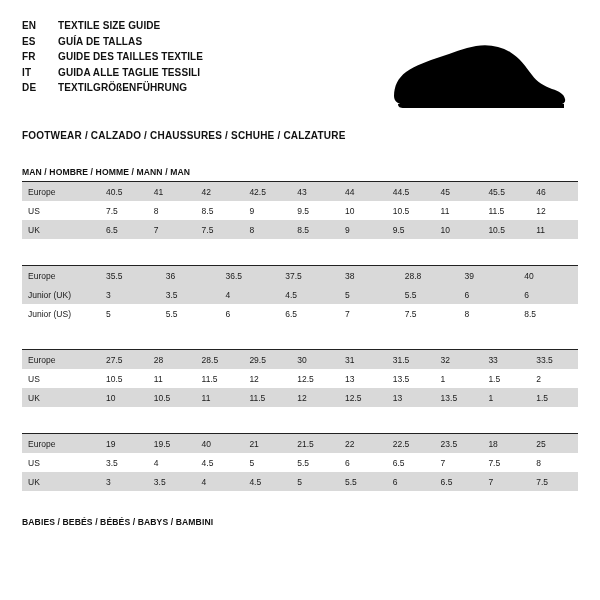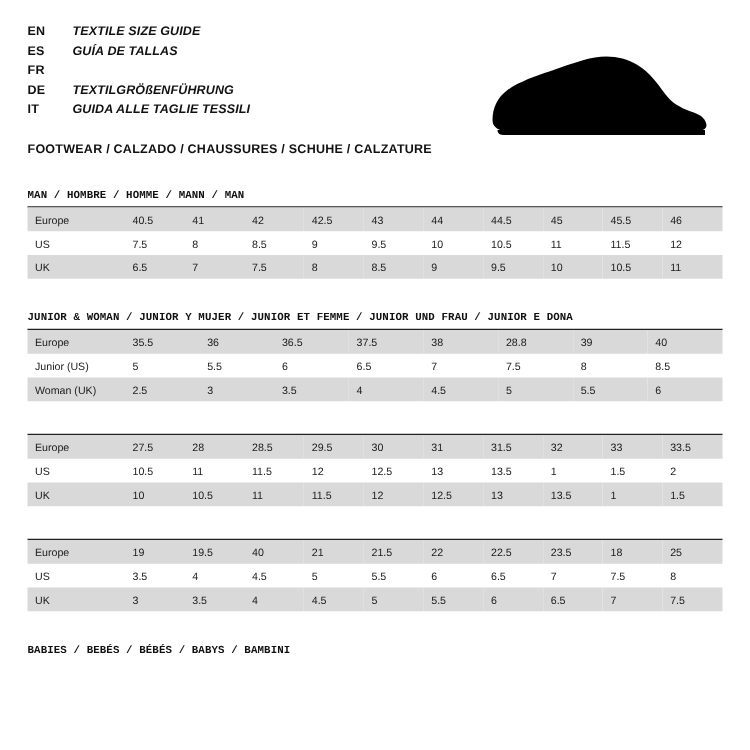--- a/index.html
+++ b/index.html
@@ -41,47 +41,46 @@
   .lang-code {
     width: 36px;
     font-size: 10px;
     font-weight: bold;
     letter-spacing: .2px;
   }
   .lang-title {
     font-size: 10px;
     font-weight: bold;
     letter-spacing: .1px;
-    font-style: italic;
   }
 
   .shoe-wrap {
     width: 190px;
     height: 80px;
     margin-right: 4px;
     margin-top: 16px;
   }
   .shoe-wrap svg { display: block; }
 
   .section-title {
     font-size: 10px;
     font-weight: bold;
     letter-spacing: .2px;
+    margin-top: 16px;
   }
 
   
   .group {
     margin-top: 26px;
   }
   .group-title {
     font-size: 8.6px;
     font-weight: bold;
     letter-spacing: .1px;
     padding-bottom: 4px;
-    font-family: Liberation Mono, monospace;
   }
   .rule {
     height: 1px;
     background: #222;
     width: 100%;
   }
   table {
     border-collapse: collapse;
     width: 100%;
     table-layout: fixed;
@@ -111,28 +110,29 @@
       <div class="lang-row">
         <span class="lang-code">EN</span>
         <span class="lang-title">TEXTILE SIZE GUIDE</span>
       </div>
       <div class="lang-row">
         <span class="lang-code">ES</span>
         <span class="lang-title">GUÍA DE TALLAS</span>
       </div>
       <div class="lang-row">
         <span class="lang-code">FR</span>
+        <span class="lang-title">GUIDE DES TAILLES TEXTILE</span>
+      </div>
+      <div class="lang-row">
+        <span class="lang-code">IT</span>
+        <span class="lang-title">GUIDA ALLE TAGLIE TESSILI</span>
       </div>
       <div class="lang-row">
         <span class="lang-code">DE</span>
         <span class="lang-title">TEXTILGRÖßENFÜHRUNG</span>
-      </div>
-      <div class="lang-row">
-        <span class="lang-code">IT</span>
-        <span class="lang-title">GUIDA ALLE TAGLIE TESSILI</span>
       </div>
     </div>
 
     <div class="shoe-wrap">
       <svg viewBox="0 0 190 80" width="190" height="80" aria-hidden="true">
         <path fill="#000000" d="M10 62 C10 52 14 44 22 38 C32 31 44 27 56 23 C68 19 80 14 92 12
            C104 10 116 12 126 18 C136 24 142 33 148 41 C153 48 160 52 168 55
            C175 57 180 60 181 65 C182 69 178 71 172 71 L24 71 C15 71 10 68 10 62 Z"></path>
         <path fill="#000000" d="M14 70 L180 70 L180 74 L20 74 C16 74 14 73 14 70 Z"></path>
       </svg>
@@ -183,56 +183,55 @@
         <td>9.5</td>
         <td>10</td>
         <td>10.5</td>
         <td>11</td>
       </tr>
     </tbody>
       </table>
   </div>
 
   <div class="group">
-    <div class="group-title">JUNIOR &amp; WOMAN / JUNIOR Y MUJER / JUNIOR ET FEMME / JUNIOR UND FRAU / JUNIOR E DONA</div>
     <div class="rule"></div>
     <table>
       <tbody>
           <tr class="shaded">
         <td class="label">Europe</td>
         <td>35.5</td>
         <td>36</td>
         <td>36.5</td>
         <td>37.5</td>
         <td>38</td>
         <td>28.8</td>
         <td>39</td>
         <td>40</td>
       </tr>
-      <tr>
-        <td class="label">Junior (US)</td>
-        <td>5</td>
-        <td>5.5</td>
-        <td>6</td>
-        <td>6.5</td>
-        <td>7</td>
-        <td>7.5</td>
-        <td>8</td>
-        <td>8.5</td>
-      </tr>
       <tr class="shaded">
-        <td class="label">Woman (UK)</td>
-        <td>2.5</td>
+        <td class="label">Junior (UK)</td>
         <td>3</td>
         <td>3.5</td>
         <td>4</td>
         <td>4.5</td>
         <td>5</td>
         <td>5.5</td>
         <td>6</td>
+        <td>6</td>
+      </tr>
+      <tr>
+        <td class="label">Junior (US)</td>
+        <td>5</td>
+        <td>5.5</td>
+        <td>6</td>
+        <td>6.5</td>
+        <td>7</td>
+        <td>7.5</td>
+        <td>8</td>
+        <td>8.5</td>
       </tr>
     </tbody>
       </table>
   </div>
 
   <div class="group">
     <div class="rule"></div>
     <table>
       <tbody>
           <tr class="shaded">

